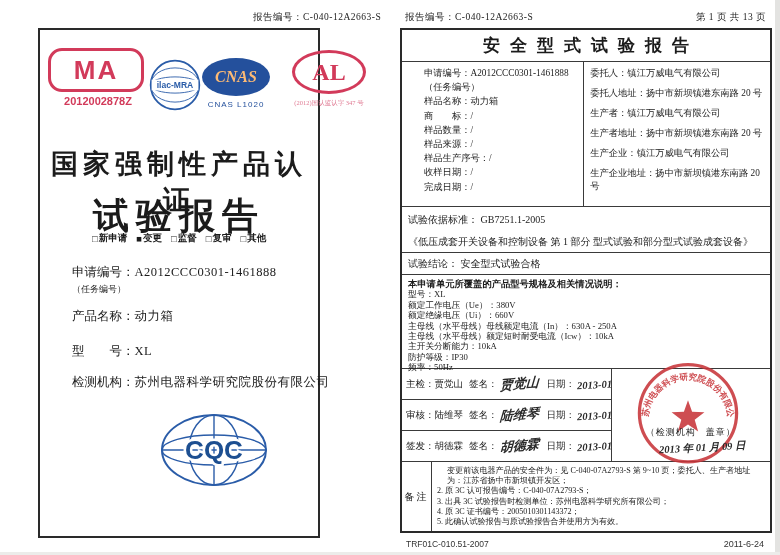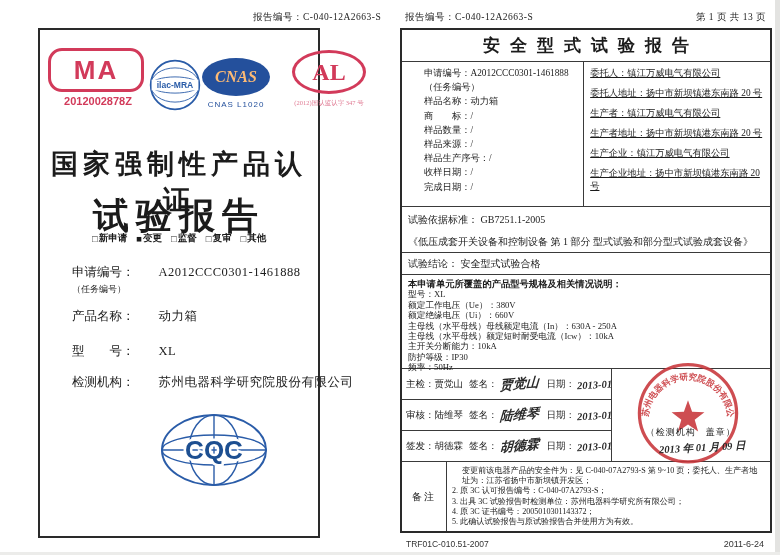--- a/index.html
+++ b/index.html
@@ -47,36 +47,36 @@
            justify-content:center; gap:9px; font-size:9.5px; font-weight:bold; }
   .cbrow .cb { display:flex; align-items:center; gap:1px; }
 
   .fields { position:absolute; left:32px; top:234px; width:300px; font-size:12.5px; }
   .frow { white-space:nowrap; }
   .f-sub { font-size:9px; margin-top:2px; }
   .f1 { margin-top:0; }
   .f2 { margin-top:12px; }
   .f3 { margin-top:18px; }
   .f4 { margin-top:14px; }
-  .fields .val { margin-left:24px; letter-spacing:.5px;text-align:right; }
+  .fields .val { margin-left:0; letter-spacing:.5px;text-align:right; }
 
   .cqc { position:absolute; left:118px; top:382px; }
 
   
   .page-right { position:absolute; left:400px; top:28px; width:372px;
                 border:2px solid #2a2a2a; background:#fff; font-size:10px; }
   .r-row { border-bottom:1px solid #3a3a3a; }
   .r-row:last-child { border-bottom:none; }
   .r-title { height:32px; display:flex; align-items:center; justify-content:center;
              font-size:17px; font-weight:bold; letter-spacing:10px; text-indent:10px; }
   .r-info { display:flex; height:145px; }
   .r-info-left { width:49.5%; padding:4px 22px; border-right:1px solid #3a3a3a; }
   .r-info-left div { font-size:9.3px; line-height:14.2px; white-space:nowrap; }
   .r-info-right { width:50.5%; padding:5px 6px; }
-  .r-info-right div { font-size:9.3px; line-height:12.5px; margin-bottom:7.5px;text-decoration:underline; }
+  .r-info-right div { font-size:9.3px; line-height:12.5px; margin-bottom:7.5px; }
   .r-std { padding:6px 6px 5px 6px; height:46px; }
   .r-std .l1 { font-size:10px; }
   .r-std .l2 { font-size:10px; margin-top:8px; white-space:nowrap; }
   .r-concl { padding:4px 6px; height:22px; font-size:10px; }
   .r-specs { padding:4px 6px; height:94px; }
   .r-specs div { font-size:8.7px; line-height:10.4px; white-space:nowrap; }
   .r-specs .sp-title { font-size:9.3px; font-weight:bold; }
 
   .r-sign { display:flex; height:93px; }
   .sign-left { width:57%; border-right:1px solid #3a3a3a; display:flex; flex-direction:column; }
@@ -88,21 +88,21 @@
           transform:rotate(-5deg) skewX(-8deg); font-size:13px; margin:0 2px; }
   .hand-date { display:inline-block; font-style:italic; font-weight:bold; color:#2a2a2a;
                transform:rotate(-3deg); font-size:10.5px; margin-left:2px; }
   .stamp-cell { width:43%; position:relative; overflow:visible; }
   .stamp-svg { position:absolute; left:22px; top:-12px; opacity:.88; }
   .stamp-cap { position:absolute; left:0; bottom:22px; width:100%; text-align:center;
                font-size:9px; letter-spacing:1px; }
   .stamp-date { position:absolute; left:10px; bottom:6px; width:100%; text-align:center; }
 
   .r-remarks { display:flex; }
-  .rem-label { width:45px; border-right:1px solid #3a3a3a; display:flex; align-items:center;
+  .rem-label { width:30px; border-right:1px solid #3a3a3a; display:flex; align-items:center;
                justify-content:center; font-size:10px; letter-spacing:2px;
                writing-mode:horizontal-tb; }
   .rem-body { flex:1; padding:4px 5px; }
   .rem-body div { font-size:8.1px; line-height:10.2px; }
   .rem-body .cont { padding-left:10px; }
   .rem-body .n1 { padding-left:0; }
 
   .footer-left  { position:absolute; left:406px; top:539px; font-size:8.5px;
                   font-family:"Liberation Sans", sans-serif; color:#333; }
   .footer-right { position:absolute; right:16px; top:539px; font-size:9px;

